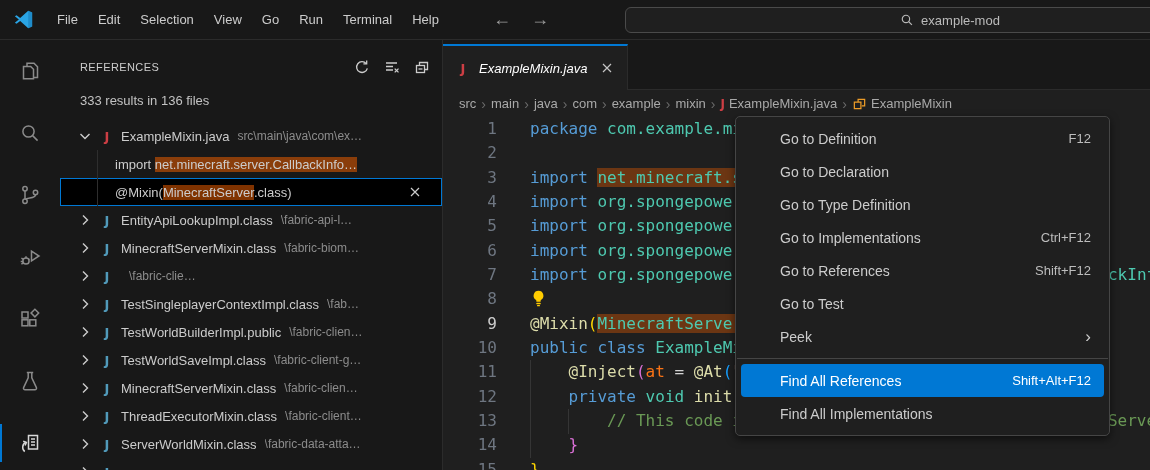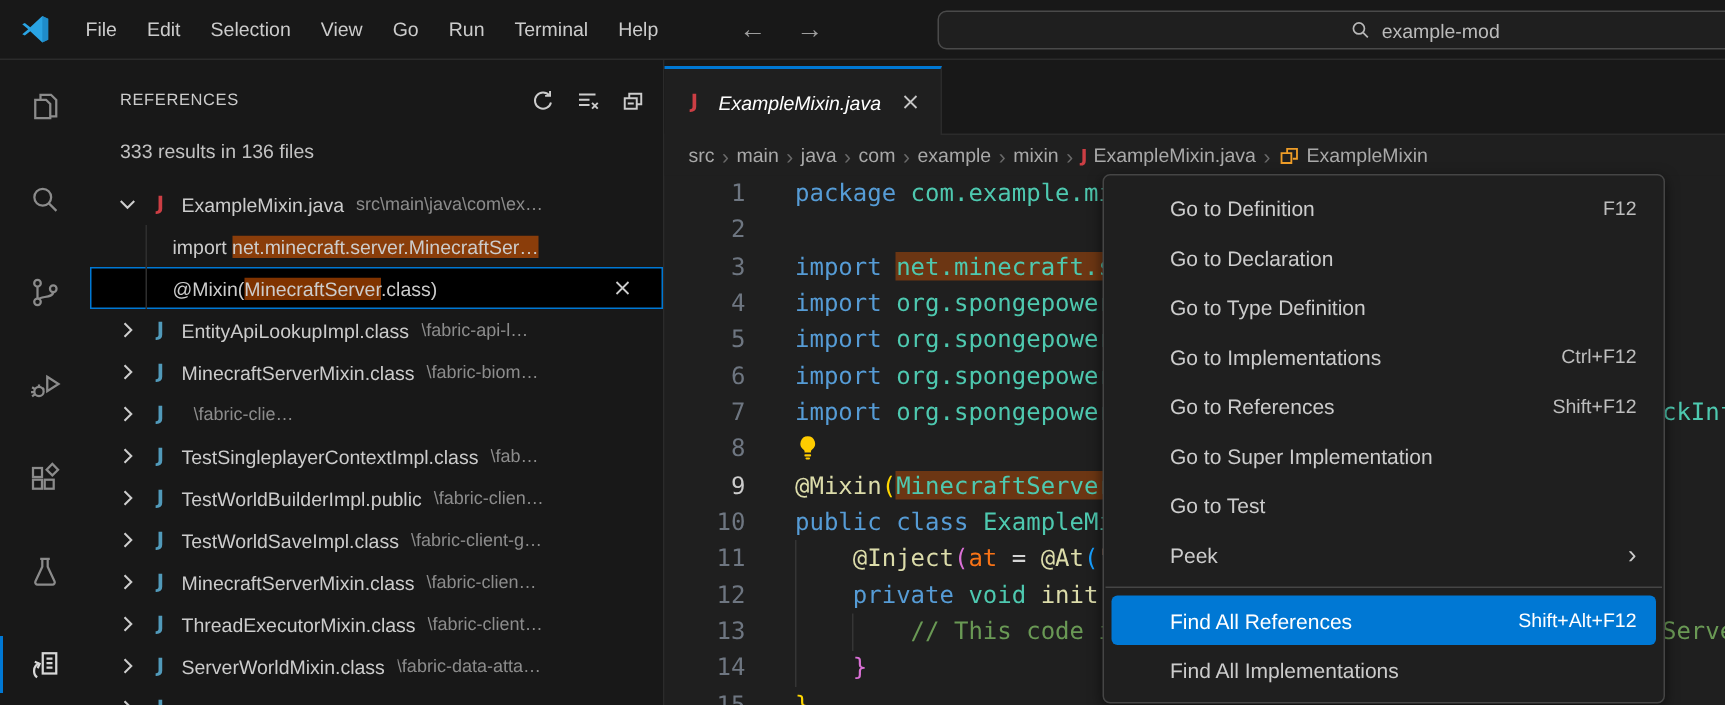--- a/index.html
+++ b/index.html
@@ -221,21 +221,21 @@
         <span class="chev">
           <svg width="16" height="16" viewBox="0 0 16 16" fill="none" stroke="currentColor" stroke-width="1.4">
             <path d="m3.5 6 4.5 4.5L12.5 6"></path>
           </svg>
         </span>
         <span class="jicon j-red">J</span>
         <span class="fname">ExampleMixin.java</span>
         <span class="fpath">src\main\java\com\ex…</span>
       </div>
       <div class="trow ref">
-        <span class="reftext"><span>import </span><span class="match">net.minecraft.server.MinecraftSer…</span></span>
+        <span class="reftext"><span>import </span><span class="match">net.minecraft.server.CallbackInfo…</span></span>
       </div>
       <div class="trow ref selrow">
         <span class="reftext"><span>@Mixin(</span><span class="match">MinecraftServer</span><span>.class)</span></span>
         <span class="row-close">
           <svg width="16" height="16" viewBox="0 0 16 16" fill="none" stroke="currentColor" stroke-width="1.2">
             <path d="m4 4 8 8M12 4l-8 8"></path>
           </svg>
         </span>
       </div>
       <div class="trow">
@@ -430,23 +430,20 @@
     </div>
     <div class="cm-item">
       <span class="cm-label">Go to Implementations</span>
       <span class="sc">Ctrl+F12</span>
     </div>
     <div class="cm-item">
       <span class="cm-label">Go to References</span>
       <span class="sc">Shift+F12</span>
     </div>
     <div class="cm-item">
-      <span class="cm-label">Go to Super Implementation</span>
-    </div>
-    <div class="cm-item">
       <span class="cm-label">Go to Test</span>
     </div>
     <div class="cm-item">
       <span class="cm-label">Peek</span>
       <span class="cm-sub">›</span>
     </div>
     <div class="cm-sep"></div>
     <div class="cm-item hl">
       <span class="cm-label">Find All References</span>
       <span class="sc">Shift+Alt+F12</span>

